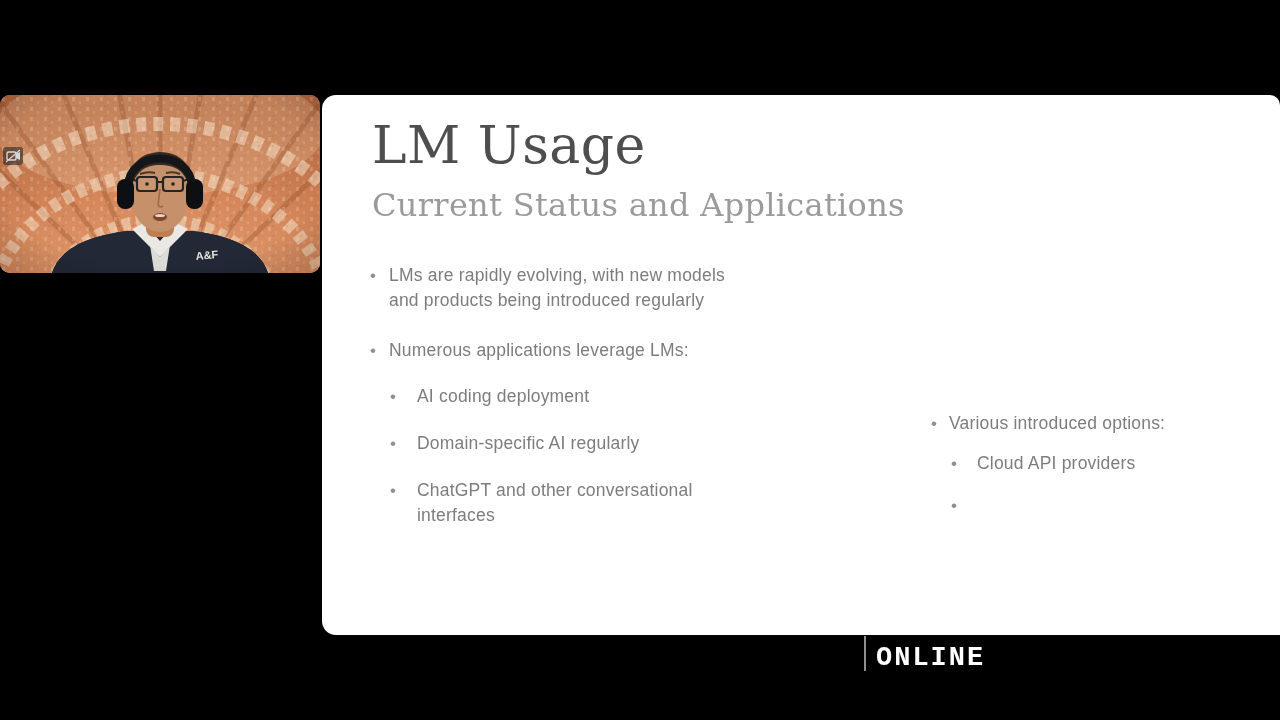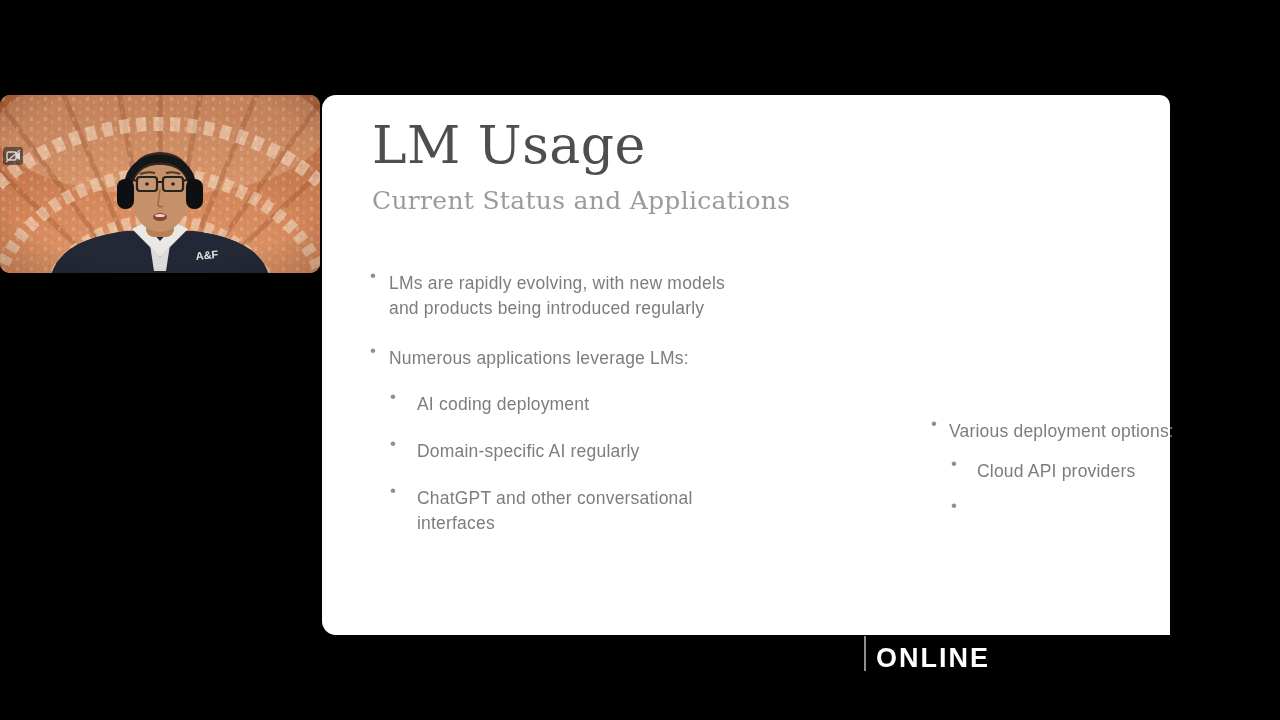--- a/index.html
+++ b/index.html
@@ -18,60 +18,60 @@
     border-radius: 10px;
     overflow: hidden;
     background: #cd7f51;
   }
   .webcam svg { display: block; }
 
   
   .slide {
     position: absolute;
     left: 322px; top: 95px;
-    width: 848px; height: 540px;
+    width: 958px; height: 540px;
     background: #ffffff;
     border-radius: 14px 10px 0 14px;
     padding-left: 16px;
   }
   .slide-title {
     position: absolute;
     left: 50px; top: 22px;
     font-family: "DejaVu Serif", serif;
     font-size: 52px;
     font-weight: 400;
     color: #4e4e4e;
     letter-spacing: 0.5px;
     line-height: 1.1;
   }
   .slide-subtitle {
     position: absolute;
     left: 50px; top: 91px;
     font-family: "DejaVu Serif", serif;
-    font-size: 25px;
+    font-size: 32px;
     font-weight: 400;
     color: #9b9b9b;
     letter-spacing: 0.3px;
   }
   .bullet-row {
     position: absolute;
     display: flex;
     align-items: flex-start;
     font-size: 17.5px;
     line-height: 25px;
     color: #7d7d7d;
     letter-spacing: 0.2px;
   }
   .bullet-dot {
     flex: 0 0 auto;
     color: #8f8f8f;
     font-size: 17px;
     line-height: 25px;
   }
-  .bullet-text { display: block; margin-top: 8px; }
+  .bullet-text { display: block; }
 
   
   .lrow1 { left: 48px; width: 390px; }
   .lrow1 .bullet-dot { width: 19px; }
   .lrow1 .bullet-text { width: 352px; }
   
   .lrow2 { left: 68px; width: 370px; }
   .lrow2 .bullet-dot { width: 27px; }
   .lrow2 .bullet-text { width: 330px; }
   
@@ -105,21 +105,21 @@
     line-height: 1.0;
     letter-spacing: 0px;
   }
   .brand-divider {
     width: 2px;
     height: 35px;
     background: #8f8f8f;
     margin: 7px 10px 0 9px;
   }
   .online-wordmark {
-    font-family: Liberation Sans, sans-serif;
+    font-family: Liberation Mono, monospace;
     font-size: 27px;
     font-weight: 700;
     color: #ffffff;
     letter-spacing: 2px;
     margin-top: 14px;
   }
 </style>
 </head>
 <body>
 
@@ -238,21 +238,21 @@
     <span class="bullet-dot">•</span>
     <span class="bullet-text">Domain-specific AI regularly</span>
   </div>
   <div class="bullet-row lrow2 pos-s3">
     <span class="bullet-dot">•</span>
     <span class="bullet-text">ChatGPT and other conversational interfaces</span>
   </div>
 
   <div class="bullet-row rrow1 pos-r1">
     <span class="bullet-dot">•</span>
-    <span class="bullet-text">Various deployment options:</span>
+    <span class="bullet-text">Various introduced options:</span>
   </div>
   <div class="bullet-row rrow2 pos-r2">
     <span class="bullet-dot">•</span>
     <span class="bullet-text">Cloud API providers</span>
   </div>
   <div class="bullet-row rrow2 pos-r3">
     <span class="bullet-dot">•</span>
   </div>
 </div>
 

